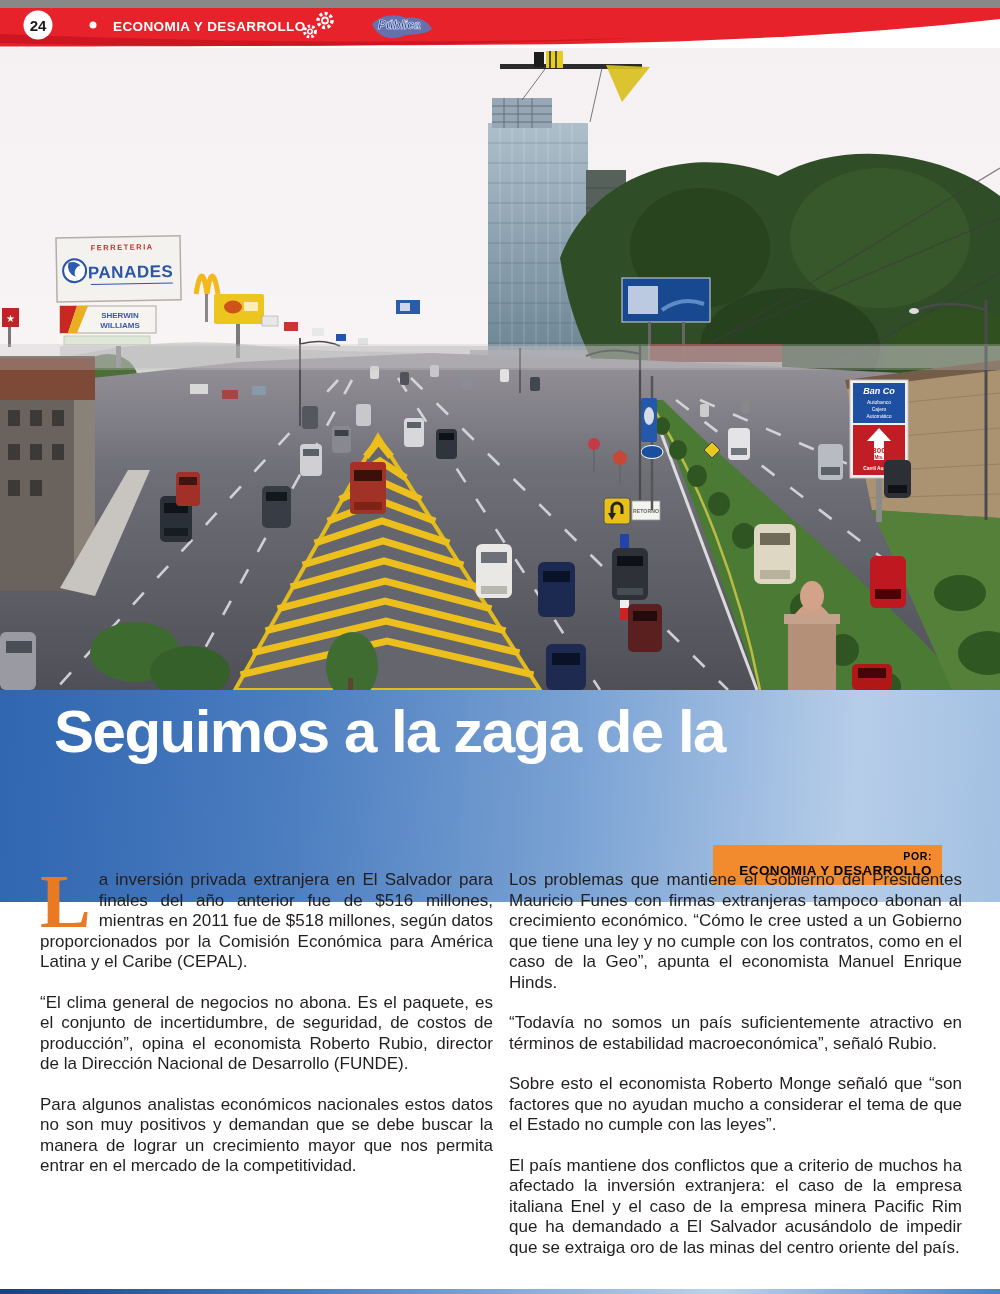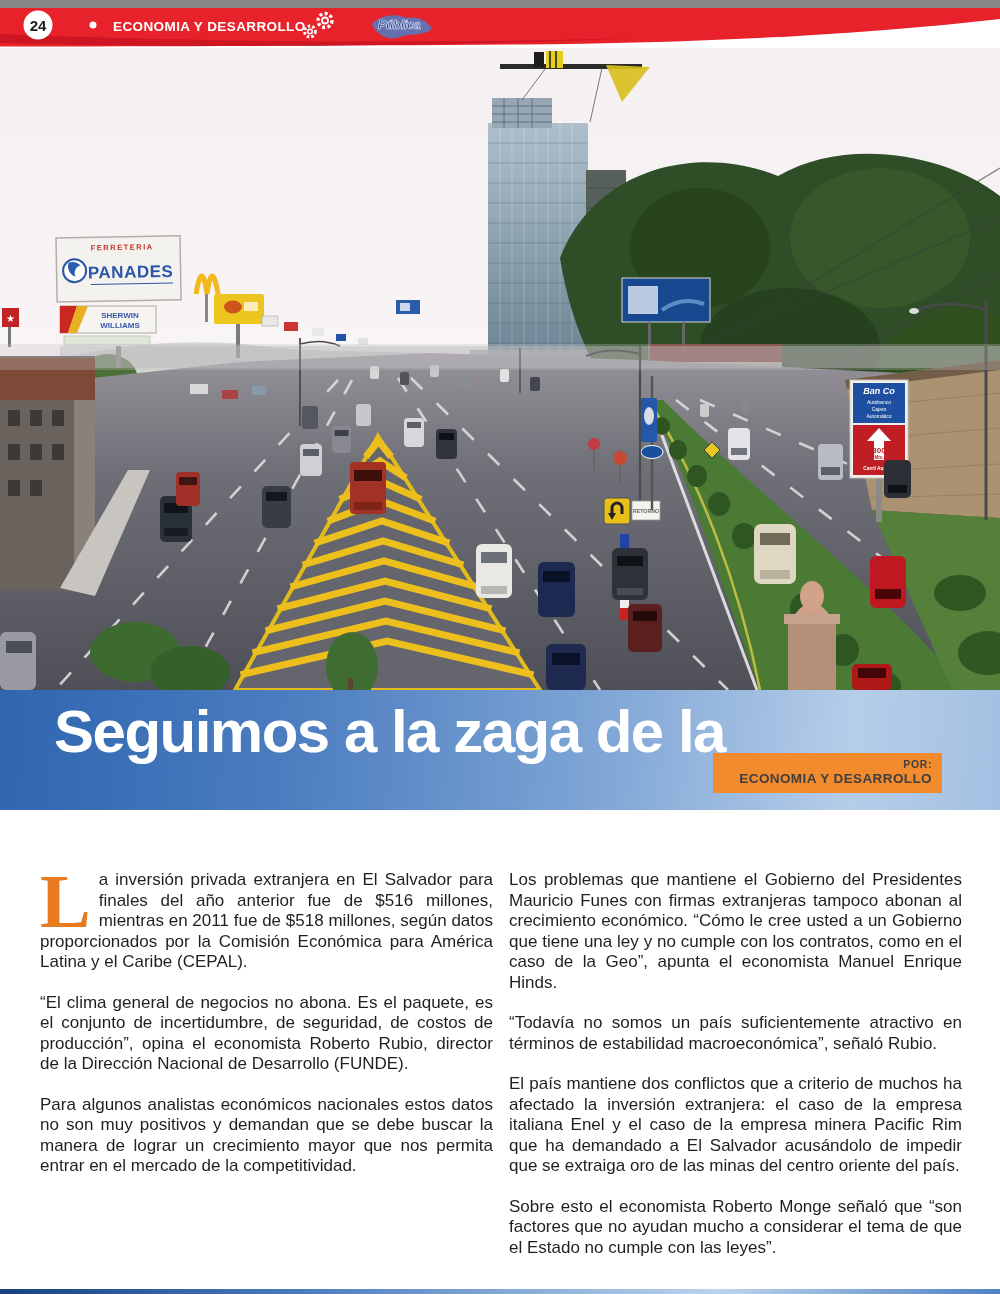--- a/index.html
+++ b/index.html
@@ -7,25 +7,25 @@
         font-family:"Liberation Sans",sans-serif;}
   svg{display:block;font-family:"Liberation Sans",sans-serif;}
 
   
   .masthead{position:absolute;top:0;left:0;width:1000px;height:40px;}
 
   
   .photo{position:absolute;top:40px;left:0;width:1000px;height:642px;}
 
   
-  .title-band{position:absolute;top:682px;left:0;width:1000px;height:120px;
+  .title-band{position:absolute;top:682px;left:0;width:1000px;height:212px;
     background:linear-gradient(94deg,#2f66b0 0%,#4a7cbf 28%,#7ba3d4 58%,#b6cde9 85%,#a3c0e2 100%);}
   .headline{margin:0;padding:10px 0 0 54px;color:#fff;font-weight:bold;
     font-size:60px;line-height:64px;letter-spacing:-1.5px;}
-  .byline-badge{position:absolute;right:58px;bottom:17px;background:#f28a2e;color:#404040;
+  .byline-badge{position:absolute;right:58px;bottom:17px;background:#f28a2e;color:#000000;
     padding:5px 10px 7px 26px;text-align:right;}
   .byline-badge .por{font-size:10.5px;font-weight:bold;letter-spacing:.6px;}
   .byline-badge .sec{font-size:13.5px;font-weight:bold;letter-spacing:.4px;margin-top:1px;}
 
   
   .article{position:absolute;top:848px;left:0;width:1000px;height:433px;display:flex;
     gap:16px;padding:14px 38px 0 40px;box-sizing:border-box;overflow:hidden;}
   .col{flex:1;min-width:0;}
   .para{margin:0 0 20px 0;font-size:17px;line-height:20.5px;color:#221e1f;
     text-align:justify;}
@@ -472,21 +472,21 @@
       </p>
       <div>
           <p class="para">“El clima general de negocios no abona. Es el paquete, es el conjunto de incertidumbre, de seguridad, de costos de producción”, opina el economista Roberto Rubio, director de la Dirección Nacional de Desarrollo (FUNDE).</p>
           <p class="para">Para algunos analistas económicos nacionales estos datos no son muy positivos y demandan que se debe buscar la manera de lograr un crecimiento mayor que nos permita entrar en el mercado de la competitividad.</p>
         </div>
     </div>
     <div class="col">
       <div>
           <p class="para">Los problemas que mantiene el Gobierno del Presidentes Mauricio Funes con firmas extranjeras tampoco abonan al crecimiento económico. “Cómo le cree usted a un Gobierno que tiene una ley y no cumple con los contratos, como en el caso de la Geo”, apunta el economista Manuel Enrique Hinds.</p>
           <p class="para">“Todavía no somos un país suficientemente atractivo en términos de estabilidad macroeconómica”, señaló Rubio.</p>
+          <p class="para">Sobre esto el economista Roberto Monge señaló que “son factores que no ayudan mucho a considerar el tema de que el Estado no cumple con las leyes”.</p>
           <p class="para">El país mantiene dos conflictos que a criterio de muchos ha afectado la inversión extranjera: el caso de la empresa italiana Enel y el caso de la empresa minera Pacific Rim que ha demandado a El Salvador acusándolo de impedir que se extraiga oro de las minas del centro oriente del país.</p>
-          <p class="para">Sobre esto el economista Roberto Monge señaló que “son factores que no ayudan mucho a considerar el tema de que el Estado no cumple con las leyes”.</p>
         </div>
     </div>
   </section>
 
   <footer class="bottom-bar"></footer>
 
 </div>
 
 </body></html>

